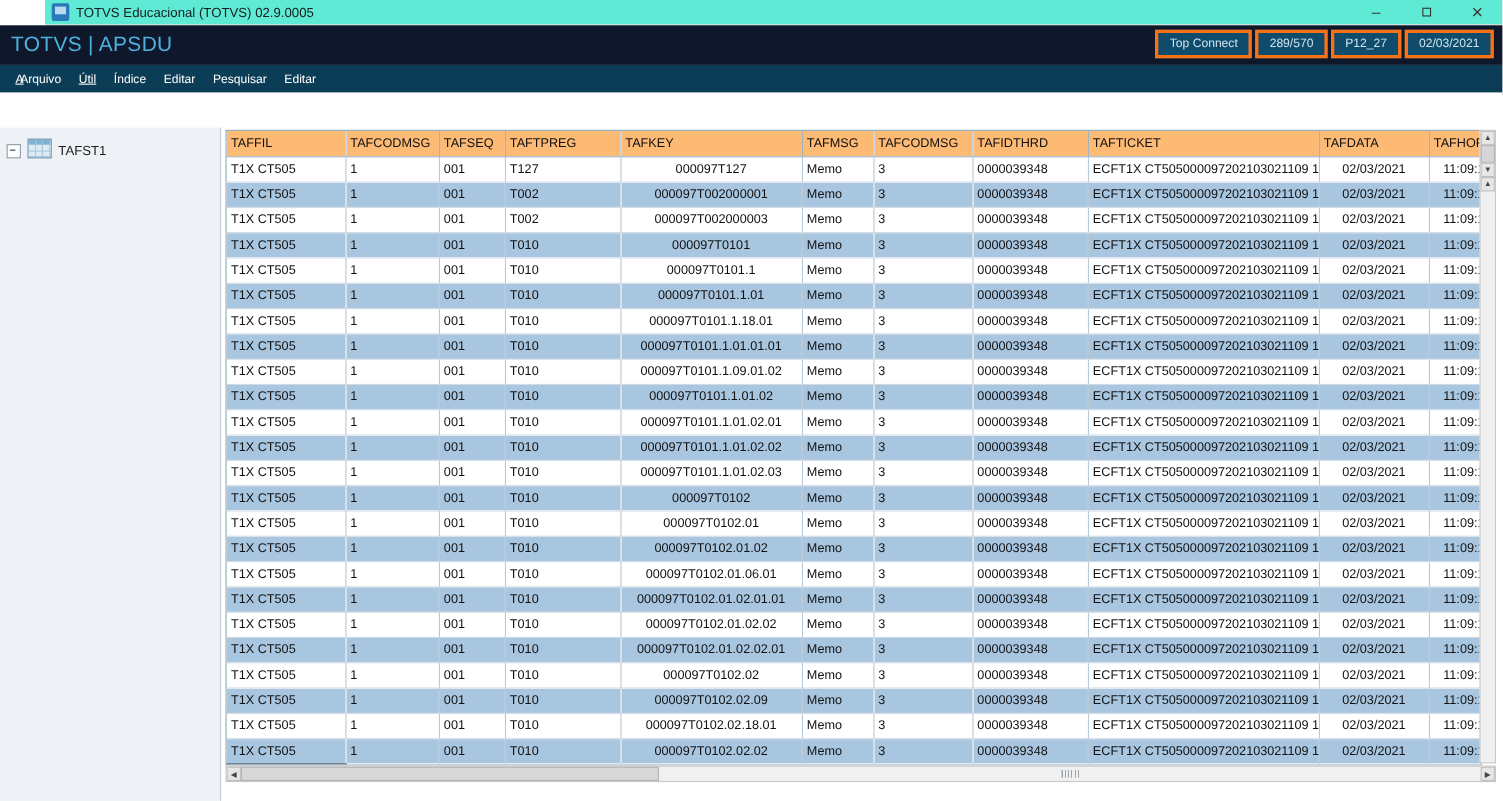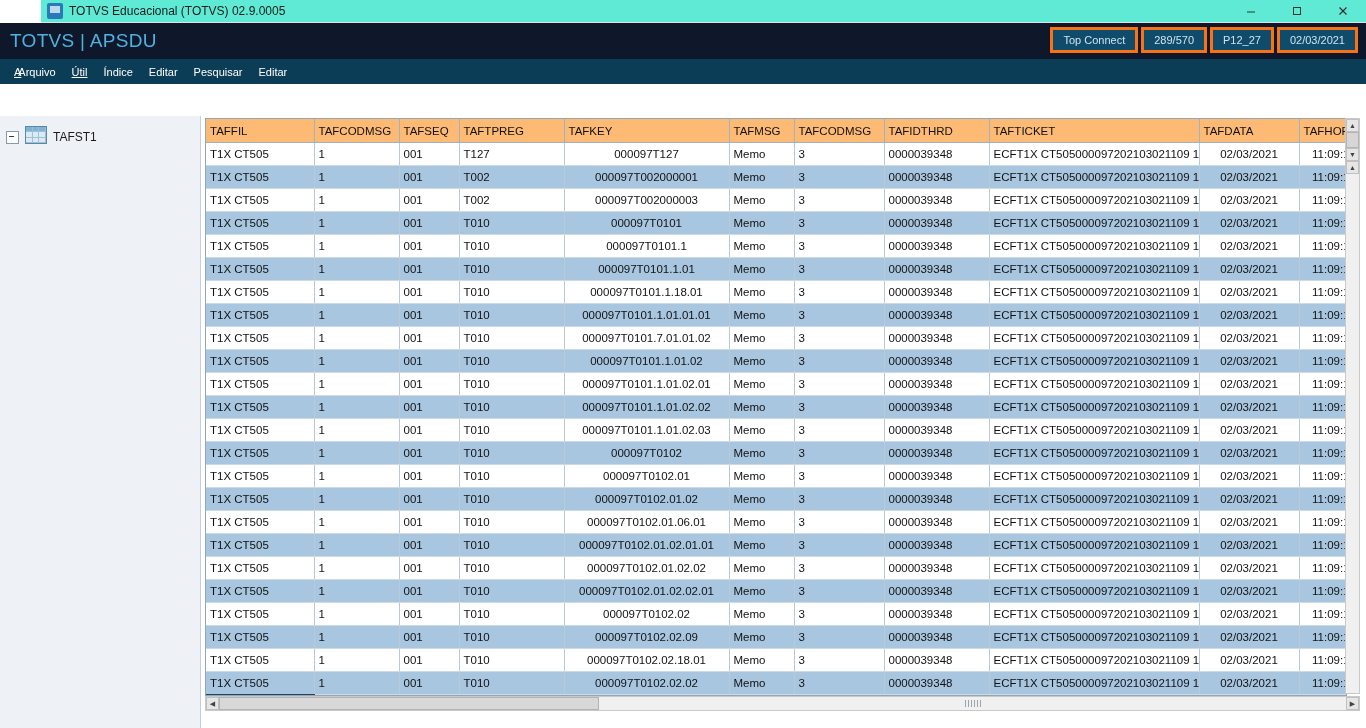--- a/index.html
+++ b/index.html
@@ -477,21 +477,21 @@
               <td>0000039348</td>
               <td>ECFT1X CT505000097202103021109 15</td>
               <td class="c-center">02/03/2021</td>
               <td class="c-center">11:09:15</td>
             </tr>
             <tr class="norm">
               <td>T1X CT505</td>
               <td>1</td>
               <td>001</td>
               <td>T010</td>
-              <td class="c-center">000097T0101.7.01.01.02</td>
+              <td class="c-center">000097T0101.1.09.01.02</td>
               <td>Memo</td>
               <td>3</td>
               <td>0000039348</td>
               <td>ECFT1X CT505000097202103021109 15</td>
               <td class="c-center">02/03/2021</td>
               <td class="c-center">11:09:15</td>
             </tr>
             <tr class="alt">
               <td>T1X CT505</td>
               <td>1</td>

